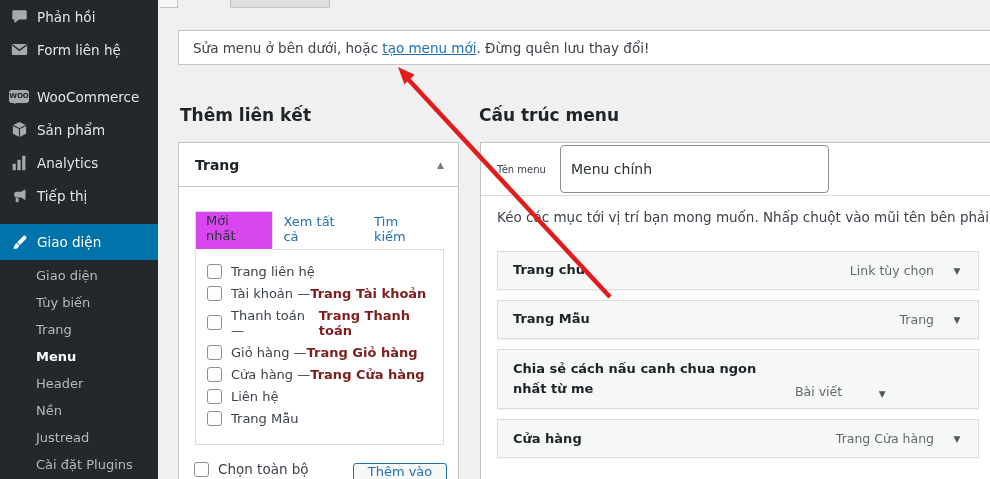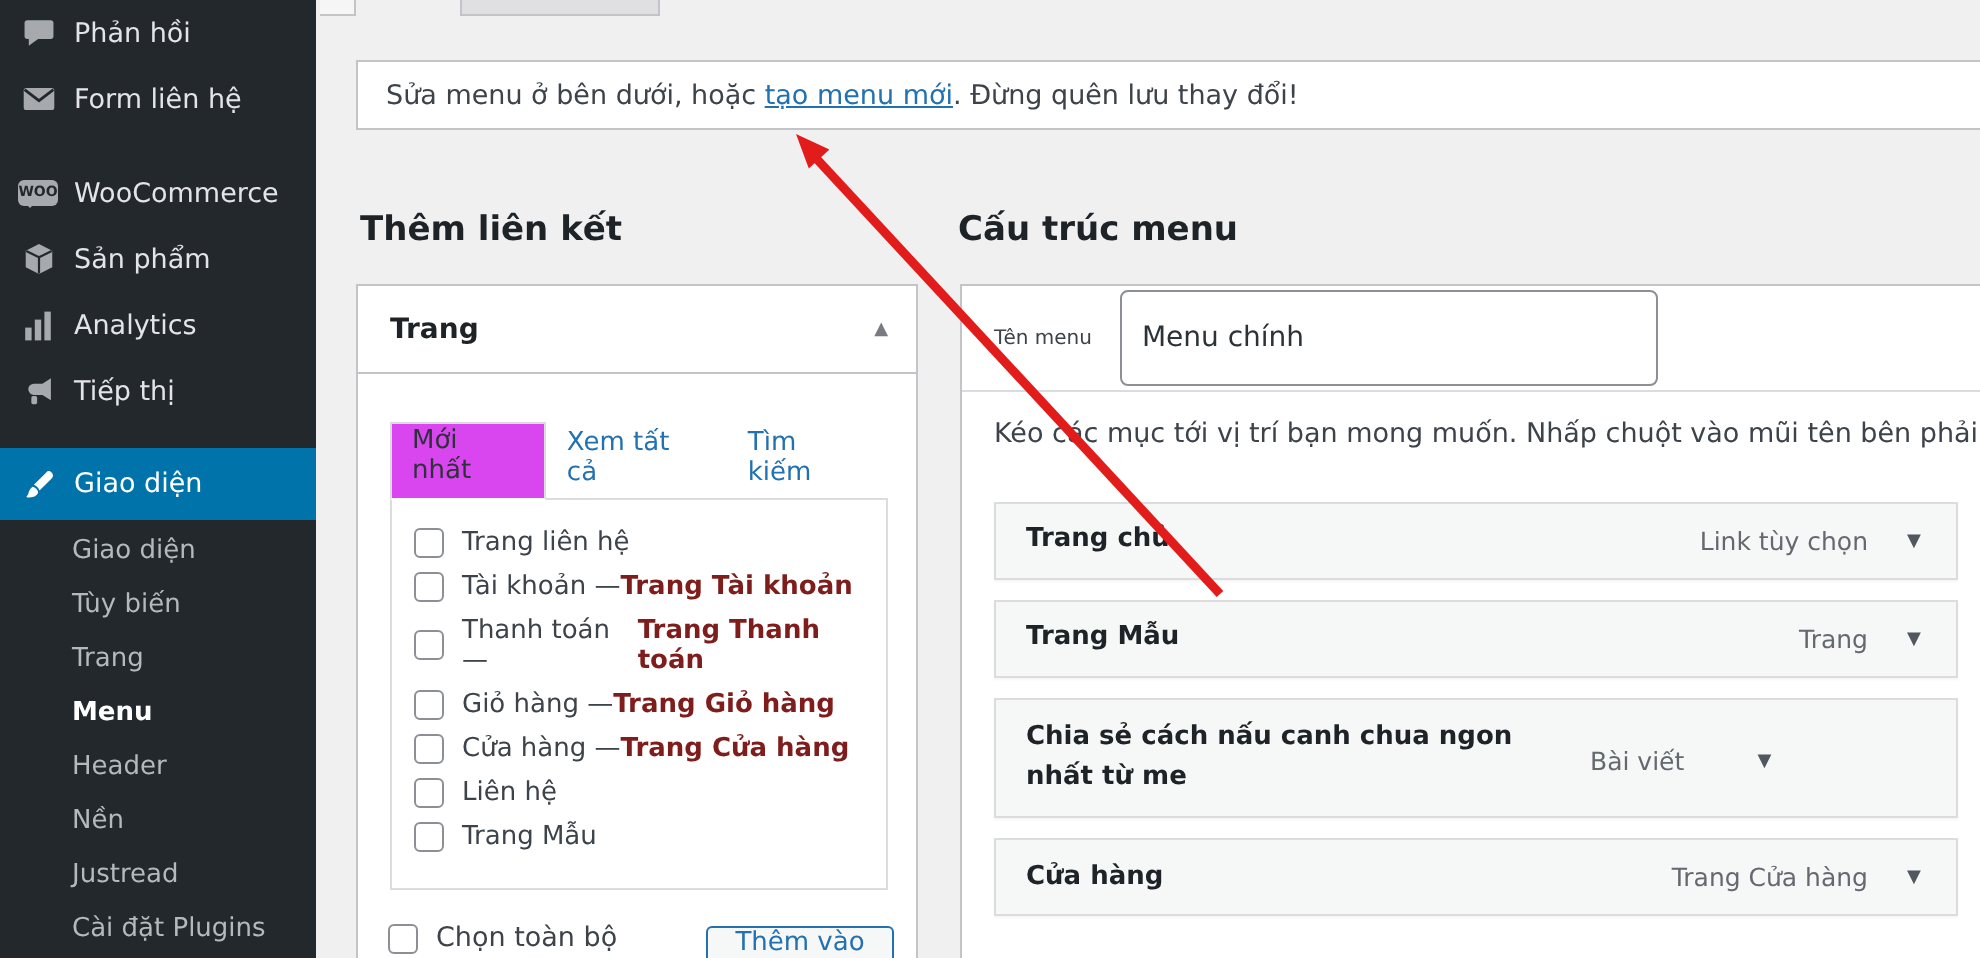--- a/index.html
+++ b/index.html
@@ -78,21 +78,21 @@
     font-size: 14px; font-family: inherit; color: #2c3338; padding: 0 10px; background: #fff; }
   .menu-card-body { padding: 13px 0 0 16px; }
   .instruction { font-size: 13.5px; color: #3c434a; white-space: pre; }
 
   .menu-items { margin-top: 26px; width: 482px; display: flex; flex-direction: column; gap: 10px; }
   .menu-item { background: #f6f7f7; border: 1px solid #dcdcde; min-height: 39px;
     display: flex; align-items: center; padding: 0 13px 0 15px; box-shadow: 0 1px 1px rgba(0,0,0,.04); cursor: move; }
   .mi-title { font-size: 13px; font-weight: 600; color: #1d2327; flex: 1; line-height: 1.55; max-width: 250px; }
   .mi-type { margin-left: auto; font-size: 12.5px; color: #646970; }
   .mi-arrow { margin-left: 15px; width: 16px; text-align: center; font-size: 9px; color: #50575e; cursor: pointer; }
-  .menu-item.tall { align-items: center; padding-top: 9px; padding-bottom: 9px; }
+  .menu-item.tall { align-items: flex-end; padding-top: 9px; padding-bottom: 9px; }
   .menu-item.tall .mi-type, .menu-item.tall .mi-arrow { margin-top: 3px; margin-left: 32px; }
 
   
   .anno { position: absolute; left: 0; top: 0; width: 990px; height: 479px; z-index: 40; pointer-events: none; }
 
   svg.gl { display: block; }
 </style>
 </head>
 <body>
 

